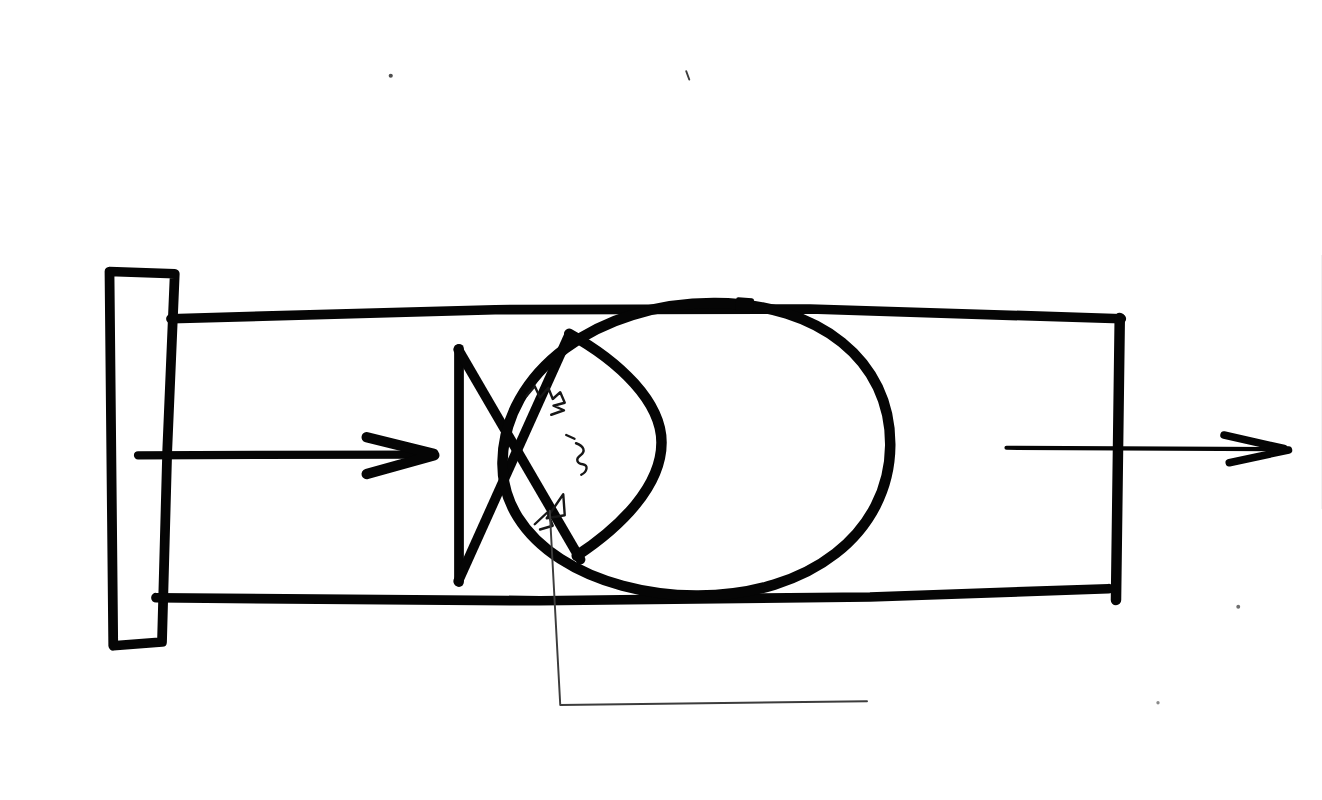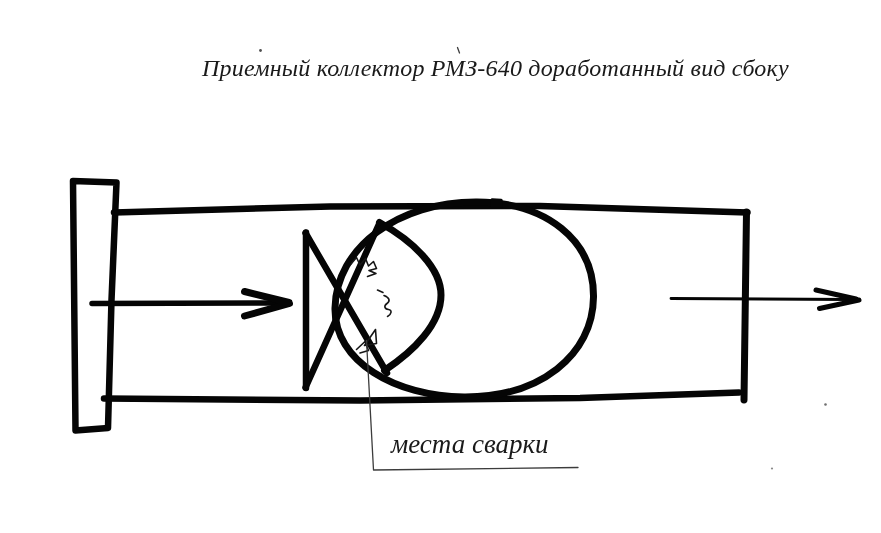--- a/index.html
+++ b/index.html
@@ -40,21 +40,20 @@
   .ink{stroke:var(--ink,#050505);fill:none;stroke-linecap:round;stroke-linejoin:round;}
   .ink-fill{fill:var(--ink,#050505);stroke:none;}
   .thin{stroke:var(--thin,#3c3c3c);fill:none;stroke-linecap:round;stroke-linejoin:round;}
   .scribble{stroke:#161616;fill:none;stroke-linecap:round;stroke-linejoin:round;}
 </style>
 </head>
 <body>
 
 <div class="canvas">
 
-  <div class="drawing-title">Приемный коллектор РМЗ-640 доработанный вид сбоку</div>
 
   <svg class="sketch" width="881" height="533" viewBox="0 0 881 533">
 
     <path class="ink" fill="#ffffff" stroke-width="6.5" d="M 73 181 L 116.5 182.5 L 111.5 300 L 108 428 L 75.5 430.5 Z"></path>
 
     <path class="ink" stroke-width="6.5" d="M 114 212.5 L 330 206.5 L 540 206 L 747.5 212.5"></path>
     <path class="ink" stroke-width="6.5" d="M 104 398.5 L 360 400.5 L 580 398 L 739 392.5"></path>
     <path class="ink" stroke-width="7" d="M 746.5 212 L 744 400"></path>
 
     <g>
@@ -88,15 +87,14 @@
     </g>
 
     <g>
       <circle cx="260.5" cy="50.5" r="1.4" fill="#4f4f4f"></circle>
       <path class="thin" stroke="#6e6e6e" stroke-width="1.3" d="M 457.5 47.5 L 459.5 53"></path>
       <circle cx="825.5" cy="404.5" r="1.3" fill="#6f6f6f"></circle>
       <circle cx="772" cy="468.5" r="1.1" fill="#8a8a8a"></circle>
     </g>
   </svg>
 
-  <div class="callout-label">места сварки</div>
 
 </div>
 
 </body></html>

